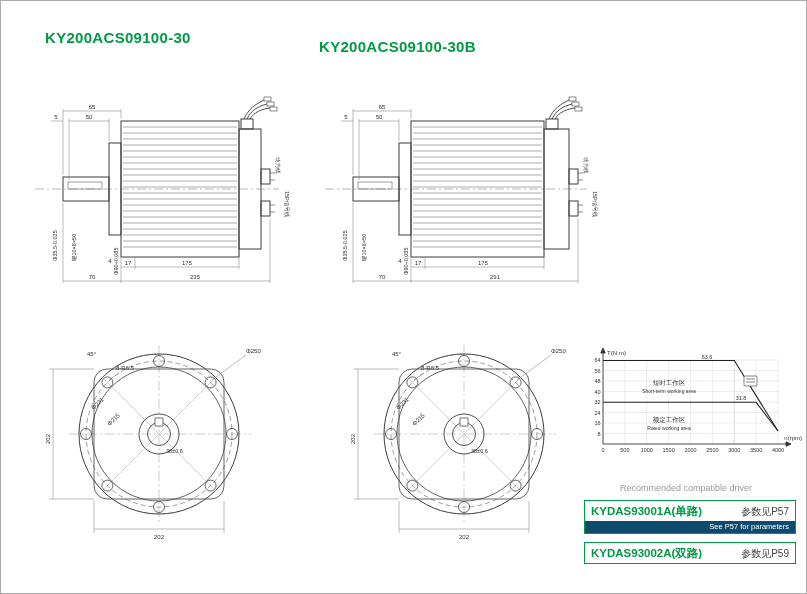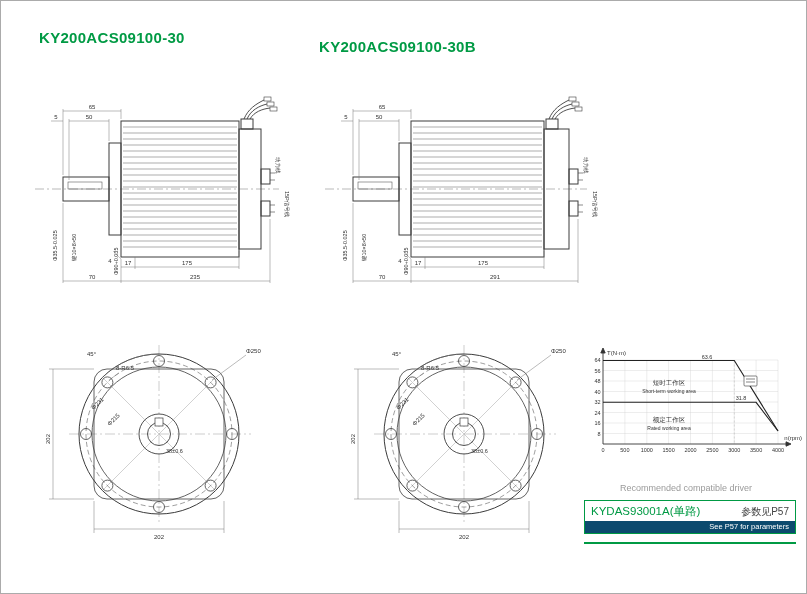--- a/index.html
+++ b/index.html
@@ -10,30 +10,30 @@
   }
   .abs{position:absolute;}
   .title{position:absolute;font-size:15px;font-weight:bold;color:#009A44;letter-spacing:.3px;}
   svg{font-family:"Liberation Sans", sans-serif;}
   svg text{fill:#333;}
   .driver{position:absolute;left:583px;top:481px;width:212px;}
   .driver-title-cn{color:#009A44;font-weight:bold;font-size:13px;line-height:15px;}
   .driver-title-en{color:#9a9a9a;font-size:9px;margin:1px 0 7px 0;padding-left:36px;}
   .badge{border:1px solid #009A44;background:#fff;margin-bottom:8px;}
   .badge-row{display:flex;justify-content:space-between;align-items:flex-end;padding:3px 6px 2px 6px;}
-  .badge-model{color:#009A44;font-weight:normal;font-size:11.5px;white-space:nowrap;}
+  .badge-model{color:#009A44;font-weight:bold;font-size:11.5px;white-space:nowrap;}
   .badge-param{color:#444;font-size:10px;white-space:nowrap;}
   .badge-strip{background:#0c4a6e;color:#fff;font-size:7.5px;text-align:right;padding:1px 6px 2px 6px;}
 </style>
 </head>
 <body>
 
 <div class="page">
 
-  <div class="title" style="left:38px;top:28px;">KY200ACS09100-30</div>
+  <div class="title" style="left:44px;top:28px;">KY200ACS09100-30</div>
   <div class="title" style="left:318px;top:37px;">KY200ACS09100-30B</div>
 
   <svg class="abs" style="left:22px;top:88px;" width="270" height="215" viewBox="0 0 270 215">
     <line x1="12" y1="100" x2="256" y2="100" stroke="#8a8a8a" stroke-width="0.6" stroke-dasharray="9 3 2 3"></line>
     <g fill="none" stroke="#3c3c3c" stroke-width="1">
       <rect x="40" y="88" width="46" height="24"></rect>
       <rect x="45" y="93" width="34" height="7" stroke-width="0.5"></rect>
       <rect x="86" y="54" width="12" height="92"></rect>
       <rect x="98" y="32" width="118" height="136"></rect>
       <rect x="216" y="40" width="22" height="120"></rect>
@@ -310,16 +310,20 @@
 
     <div class="badge">
       <div class="badge-row">
         <span class="badge-model">KYDAS93001A(单路)</span>
         <span class="badge-param">参数见P57</span>
       </div>
       <div class="badge-strip">See P57 for parameters</div>
     </div>
 
     <div class="badge">
+      <div class="badge-row">
+        <span class="badge-model">KYDAS93002A(双路)</span>
+        <span class="badge-param">参数见P59</span>
+      </div>
     </div>
   </div>
 
 </div>
 
 </body></html>

